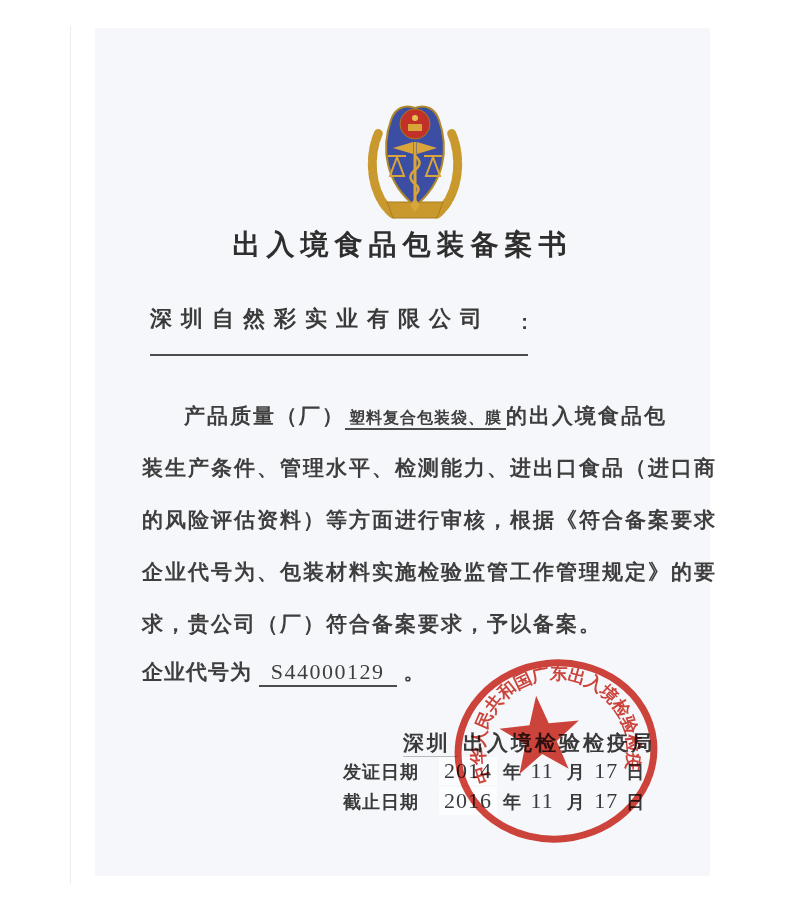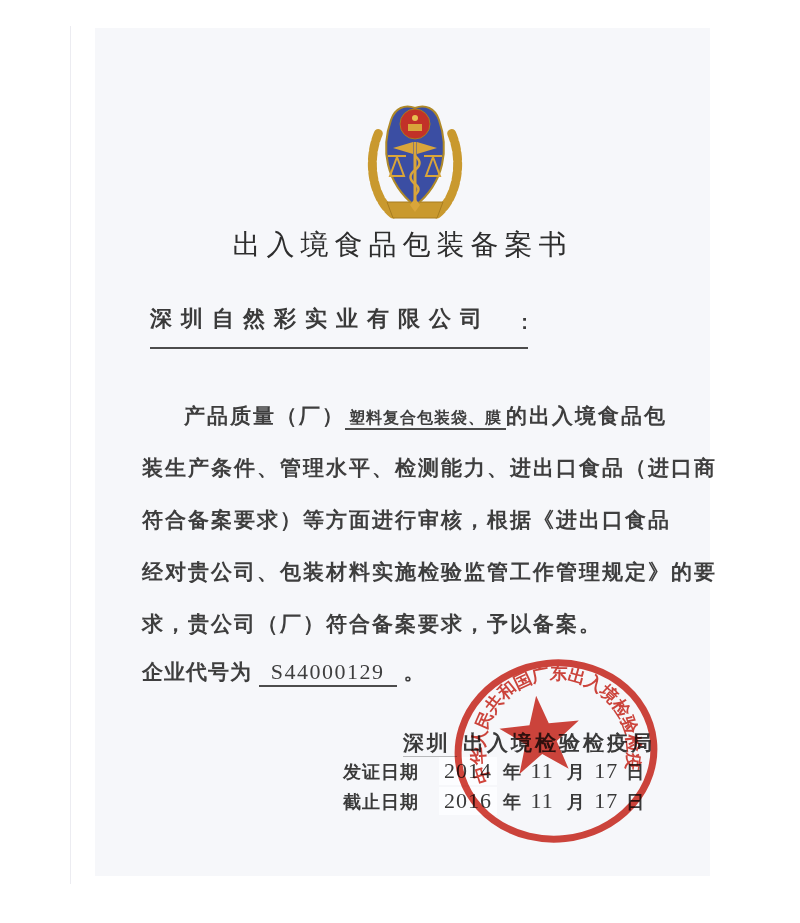--- a/index.html
+++ b/index.html
@@ -2,24 +2,24 @@
 <html><head>
 <meta charset="utf-8">
 <style>
   html,body{margin:0;padding:0;background:#ffffff;}
   .page{position:relative;width:800px;height:923px;background:#ffffff;overflow:hidden;
         font-family:"Liberation Sans","DejaVu Sans",sans-serif;color:#3c3c3c;}
   .scan-edge{position:absolute;left:70px;top:26px;width:1px;height:858px;background:#ececf1;}
   .paper{position:absolute;left:95px;top:28px;width:615px;height:848px;background:#f6f7fa;}
   .emblem{position:absolute;left:363px;top:96px;width:104px;height:130px;}
   .title{position:absolute;left:95px;top:226px;width:615px;text-align:center;
-         font-size:28px;font-weight:normal;letter-spacing:6px;color:#2e2e2e;}
+         font-size:28px;font-weight:bold;letter-spacing:6px;color:#2e2e2e;}
   .company-row{position:absolute;left:150px;top:304px;width:378px;display:flex;
          justify-content:space-between;align-items:flex-end;border-bottom:2px solid #4c4c4c;
-         padding-bottom:13px;}
+         padding-bottom:20px;}
   .company-name{font-size:22px;font-weight:bold;letter-spacing:9px;color:#3a3a3a;white-space:nowrap;}
   .company-colon{font-size:20px;font-weight:bold;color:#3a3a3a;}
   .body-text{position:absolute;left:142px;top:390px;width:536px;font-size:21px;
          letter-spacing:2px;font-weight:600;color:#3e3e3e;}
   .body-line{height:52px;line-height:52px;white-space:nowrap;}
   .first-line{text-indent:0;}
   .indent{display:inline-block;width:42px;}
   .product-underlined{font-size:16px;letter-spacing:1px;font-weight:bold;
          border-bottom:2px solid #4c4c4c;padding:0 4px 2px 4px;}
   .code-row{position:absolute;left:142px;top:652px;height:40px;line-height:40px;
@@ -73,22 +73,22 @@
   <div class="company-row">
     <span class="company-name">深圳自然彩实业有限公司</span>
     <span class="company-colon">:</span>
   </div>
 
   <div class="body-text">
     <div class="body-line first-line">
       <span class="indent"></span><span>产品质量（厂）</span><span class="product-underlined">塑料复合包装袋、膜</span><span>的出入境食品包</span>
     </div>
     <div class="body-line">装生产条件、管理水平、检测能力、进出口食品（进口商</div>
-    <div class="body-line">符合备案要求）等方面进行审核，根据《进出口食品</div>
-    <div class="body-line">经对贵公司、包装材料实施检验监管工作管理规定》的要</div>
+    <div class="body-line">的风险评估资料）等方面进行审核，根据《符合备案要求</div>
+    <div class="body-line">企业代号为、包装材料实施检验监管工作管理规定》的要</div>
     <div class="body-line">求，贵公司（厂）符合备案要求，予以备案。</div>
   </div>
 
   <div class="code-row">
     <span>企业代号为</span>
     <span class="code-value">S44000129</span>
     <span>。</span>
   </div>
 
   <div class="authority-row">

